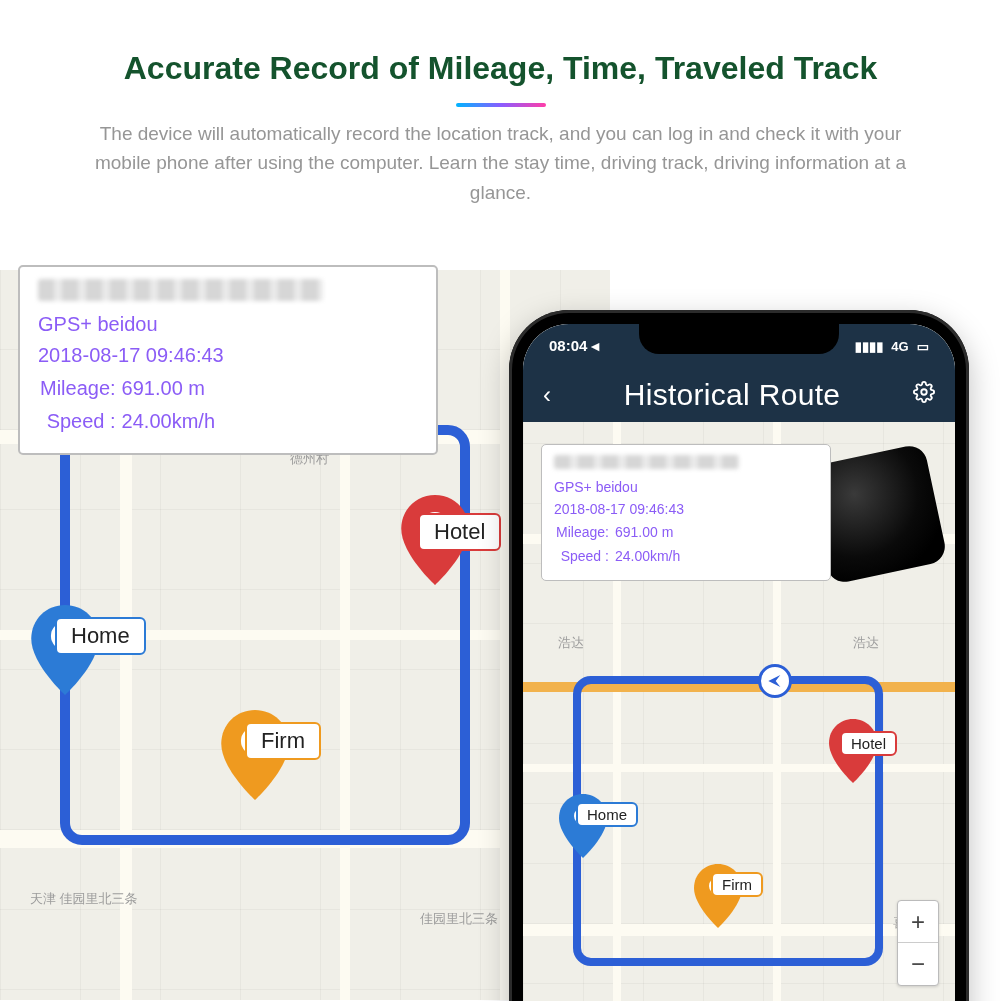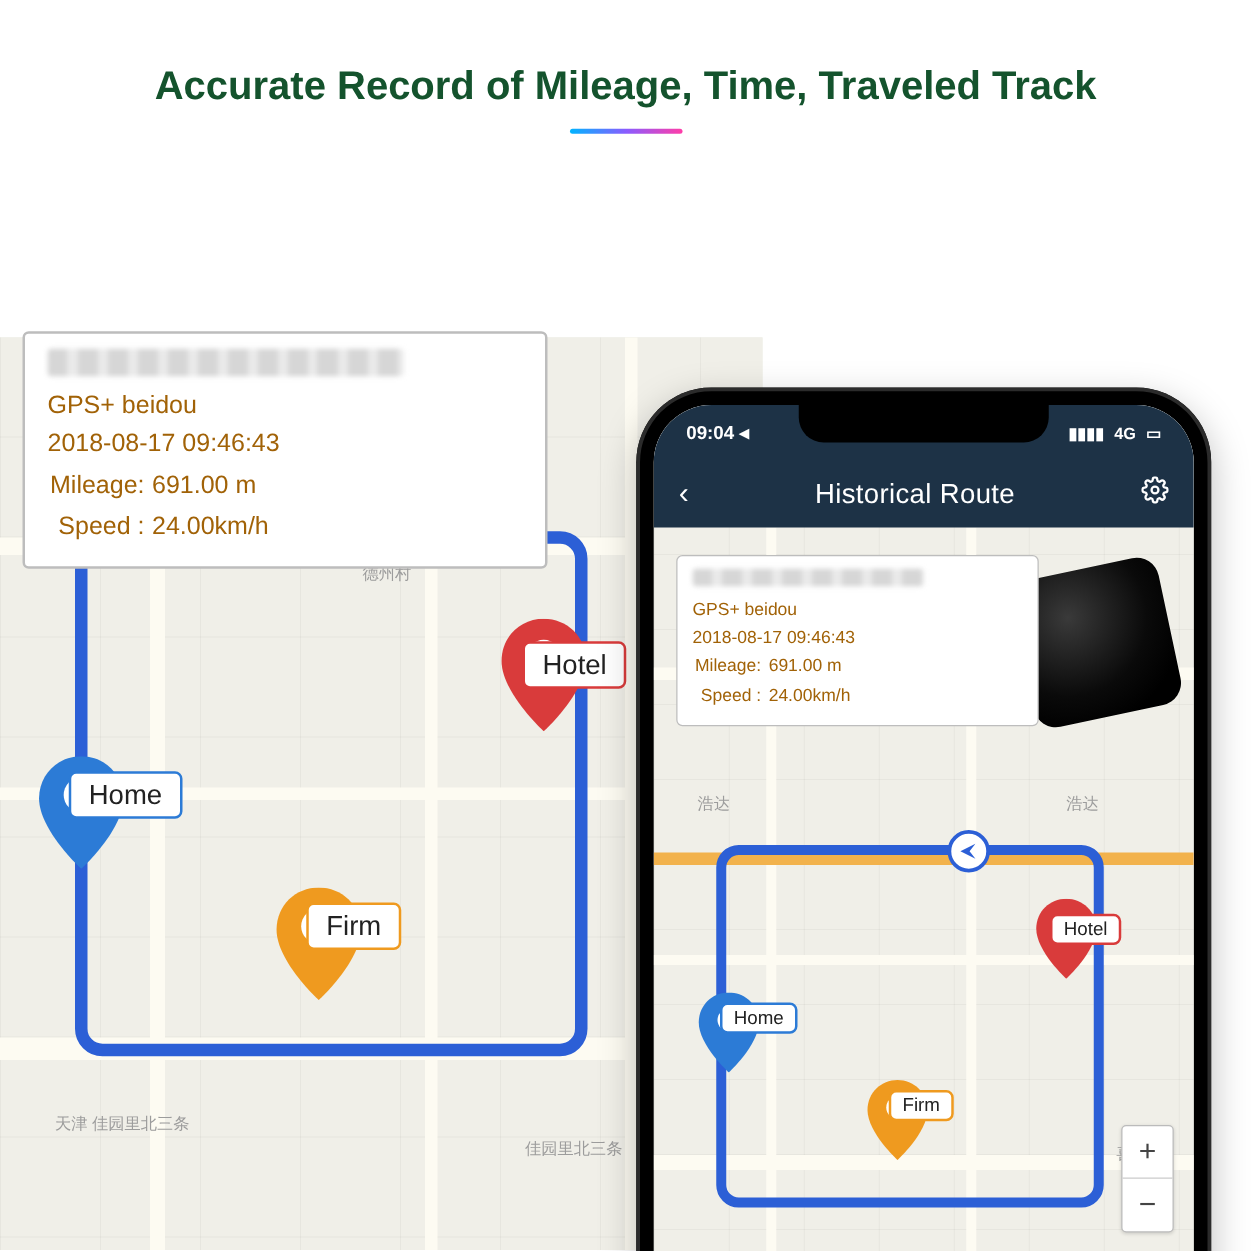--- a/index.html
+++ b/index.html
@@ -78,21 +78,21 @@
   .arrow-node svg { width:22px;height:22px;fill:#2c5fd6; }
 
   
   .info-box {
     position:absolute;
     background:#fff;
     border:2px solid #bdbdbd;
     border-radius:5px;
     padding:12px 18px 14px;
     font-size:20px;
-    color:#a16207;
+    color:#8b5cf6;
     line-height:1.55;
   }
   .info-box.left { left:18px; top:-5px; width:420px; }
   .info-box .blur-row {
     height:22px; width:75%;
     background: repeating-linear-gradient(90deg,#d6d6d6 0 16px,#eaeaea 16px 24px);
     filter: blur(2px);
     margin-bottom:8px;
     border-radius:3px;
   }
@@ -166,21 +166,21 @@
   .nav-bar {
     position:absolute; top:44px; left:0; right:0;
     height:54px;
     background:#1d3246;
     color:#fff;
     display:flex; align-items:center; justify-content:space-between;
     padding:0 20px;
     font-size:22px;
     z-index:40;
   }
-  .nav-title { font-size:22px; letter-spacing:.3px; }
+  .nav-title { font-size:30px; letter-spacing:.3px; }
   .nav-back, .nav-settings { font-size:24px; }
 
   .phone-map {
     position:absolute; inset:0;
     background:
       linear-gradient(90deg, rgba(0,0,0,.04) 1px, transparent 1px) 0 0/60px 60px,
       linear-gradient(0deg, rgba(0,0,0,.04) 1px, transparent 1px) 0 0/60px 60px,
       #f0efe8;
   }
   .p-street { position:absolute; background:#fdfbf2; }
@@ -257,33 +257,34 @@
   .zoom-ctrl div:first-child{border-bottom:1px solid #ccc;}
 
   .cj { position:absolute; font-size:13px; color:#9c9c9c; }
 </style>
 </head>
 <body>
 
 <div class="header-area">
   <h1 class="main-title">Accurate Record of Mileage, Time, Traveled Track</h1>
   <div class="divider"></div>
+  <p class="description">The device will automatically record the location track, and you can log in and check it with your mobile phone after using the computer. Learn the stay time, driving track, driving information at a glance.</p>
 </div>
 
 <div class="left-panel">
   <div class="map-bg"></div>
   <div class="street h1"></div>
   <div class="street h2"></div>
   <div class="street h3"></div>
   <div class="street v1"></div>
   <div class="street v2"></div>
   <div class="street v3"></div>
 
   <span class="cj" style="left:290px;top:180px;">德州村</span>
-  <span class="cj" style="left:44px;top:620px;">天津 佳园里北三条</span>
+  <span class="cj" style="left:30px;top:620px;">天津 佳园里北三条</span>
   <span class="cj" style="left:420px;top:640px;">佳园里北三条</span>
 
   <div class="route"></div>
   <div class="arrow-node">
     <svg viewBox="0 0 24 24">
         <path d="M2 12l18-9-7 9 7 9z"></path>
       </svg>
   </div>
 
   <div class="info-box left">
@@ -391,21 +392,21 @@
           <circle cx="24" cy="22" r="9" fill="#fff"></circle>
         </svg>
     </div>
 
     <div class="zoom-ctrl">
       <div>+</div>
       <div>−</div>
     </div>
 
     <div class="status-bar">
-      <span>09:04 ◂</span>
+      <span>08:04 ◂</span>
       <span class="status-right">
         <span>▮▮▮▮</span>
         <span>4G</span>
         <span>▭</span>
       </span>
     </div>
     <div class="nav-bar">
       <span class="nav-back">‹</span>
       <span class="nav-title">Historical Route</span>
       <span class="nav-settings">

